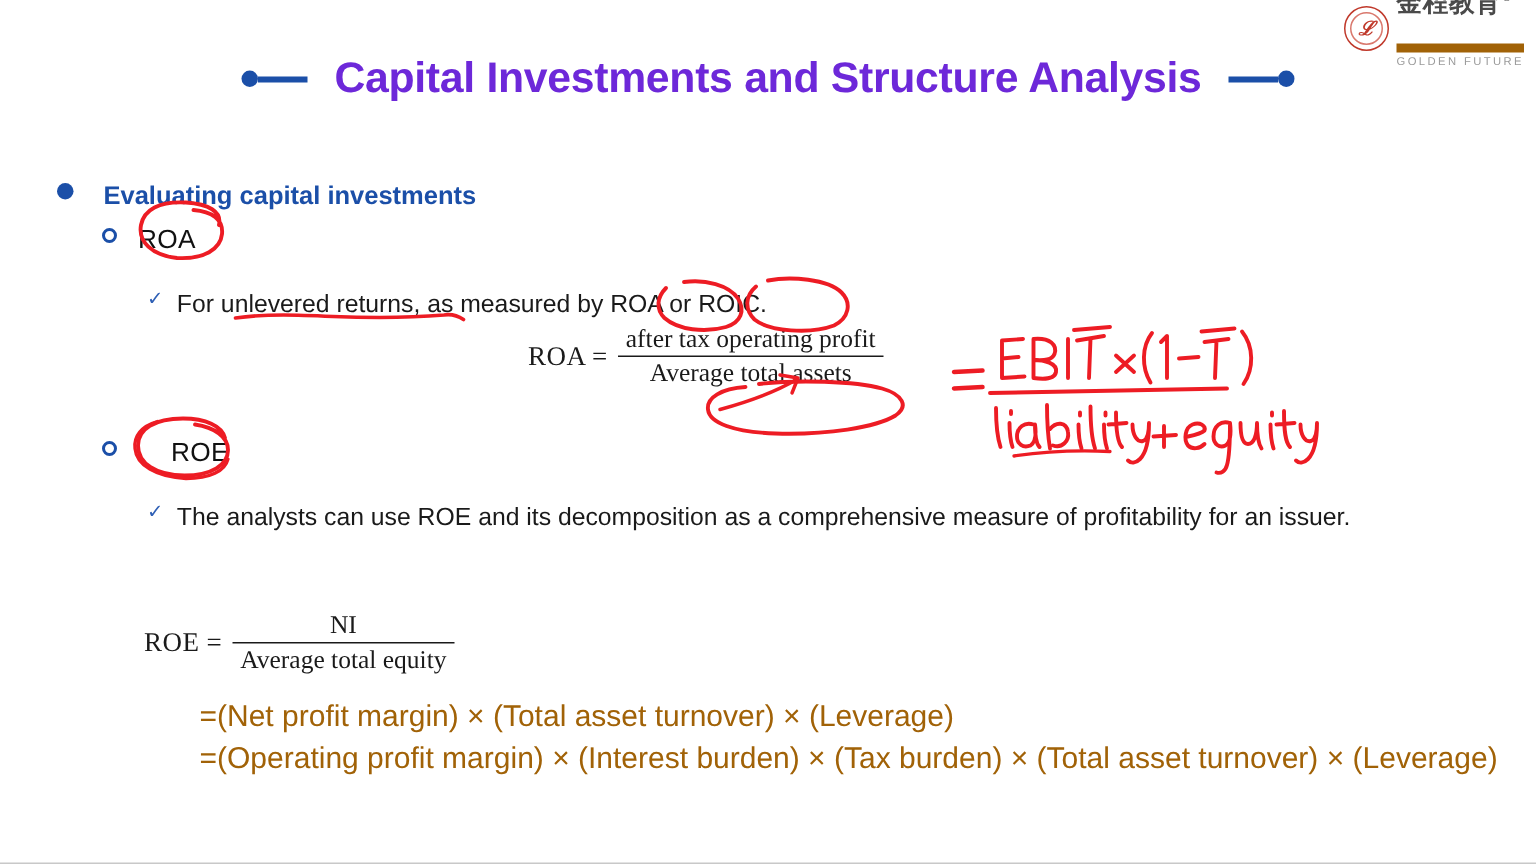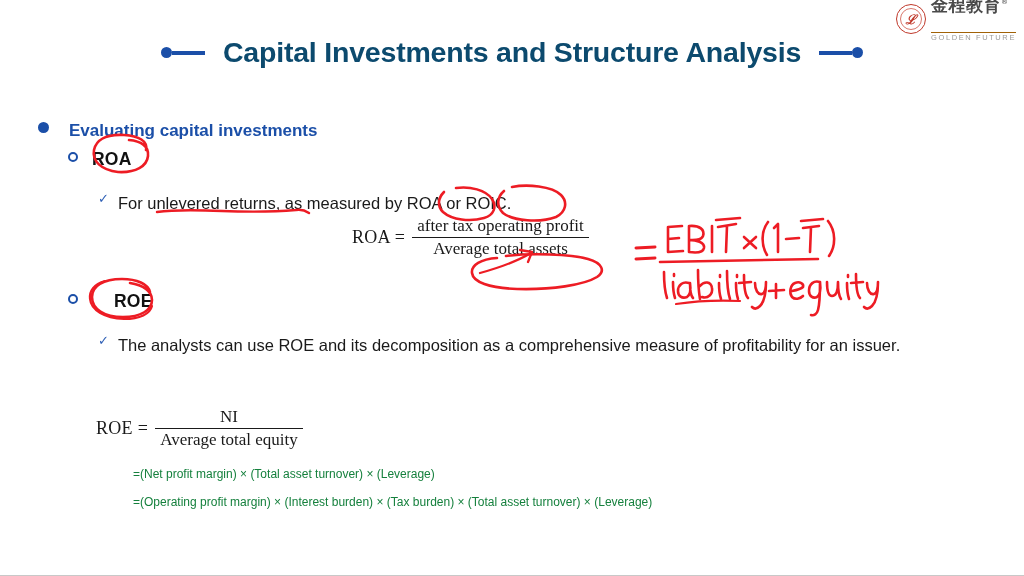--- a/index.html
+++ b/index.html
@@ -73,38 +73,38 @@
   .logo-cn sup {
     font-size: 7px;
     vertical-align: super;
     font-weight: normal;
   }
   .logo-en {
     font-size: 7.5px;
     color: #9b9b9b;
     letter-spacing: 1.6px;
     margin-top: 18px;
-    border-top: 1px solid #a16207;
+    border-top: 6px solid #a16207;
     padding-top: 1.5px;
   }
 
   
   .title-row {
     position: absolute;
     top: 36px;
     left: 0;
     width: 1024px;
     display: flex;
     align-items: center;
     justify-content: center;
   }
   .title-text {
     font-size: 28.5px;
     font-weight: bold;
-    color: #0c4a6e;
+    color: #6d28d9;
     letter-spacing: -0.2px;
     white-space: nowrap;
     padding: 0 18px;
   }
   .deco {
     display: flex;
     align-items: center;
   }
   .deco-dot {
     width: 11px;
@@ -151,21 +151,21 @@
     border-radius: 50%;
     border: 2.6px solid #1B4FA8;
     box-sizing: border-box;
     flex: 0 0 auto;
     margin-right: 14px;
     position: relative;
     top: -3px;
   }
   .lvl2-text {
     font-size: 17.5px;
-    font-weight: bold;
+    font-weight: normal;
     color: #111111;
     letter-spacing: 0.2px;
     text-align: center;
   }
 
   .lvl3 {
     position: absolute;
     display: flex;
     align-items: flex-start;
   }
@@ -214,22 +214,22 @@
     width: 100%;
   }
   .frac-den {
     font-size: 17px;
     padding: 1px 5px 0 5px;
     white-space: nowrap;
   }
 
   .decomp {
     position: absolute;
-    font-size: 12px;
-    color: #15803d;
+    font-size: 20px;
+    color: #a16207;
     white-space: nowrap;
   }
 
   
   .ink {
     position: absolute;
     left: 0;
     top: 0;
     width: 1024px;
     height: 576px;

